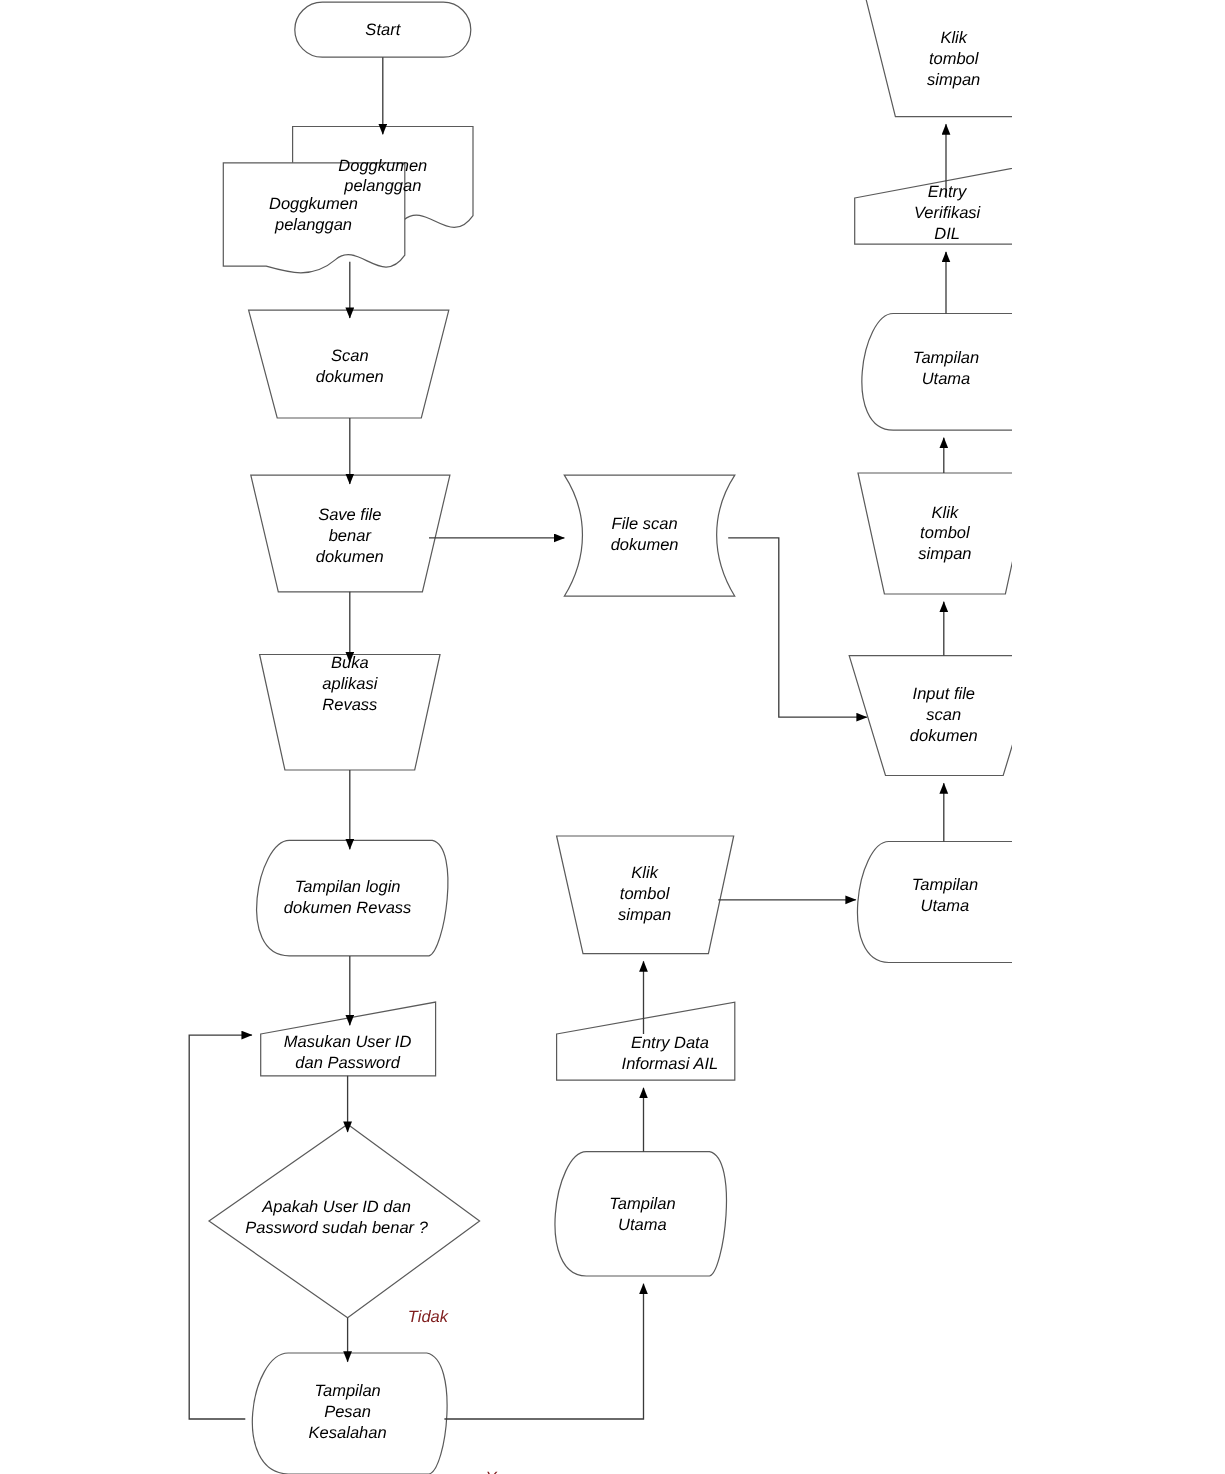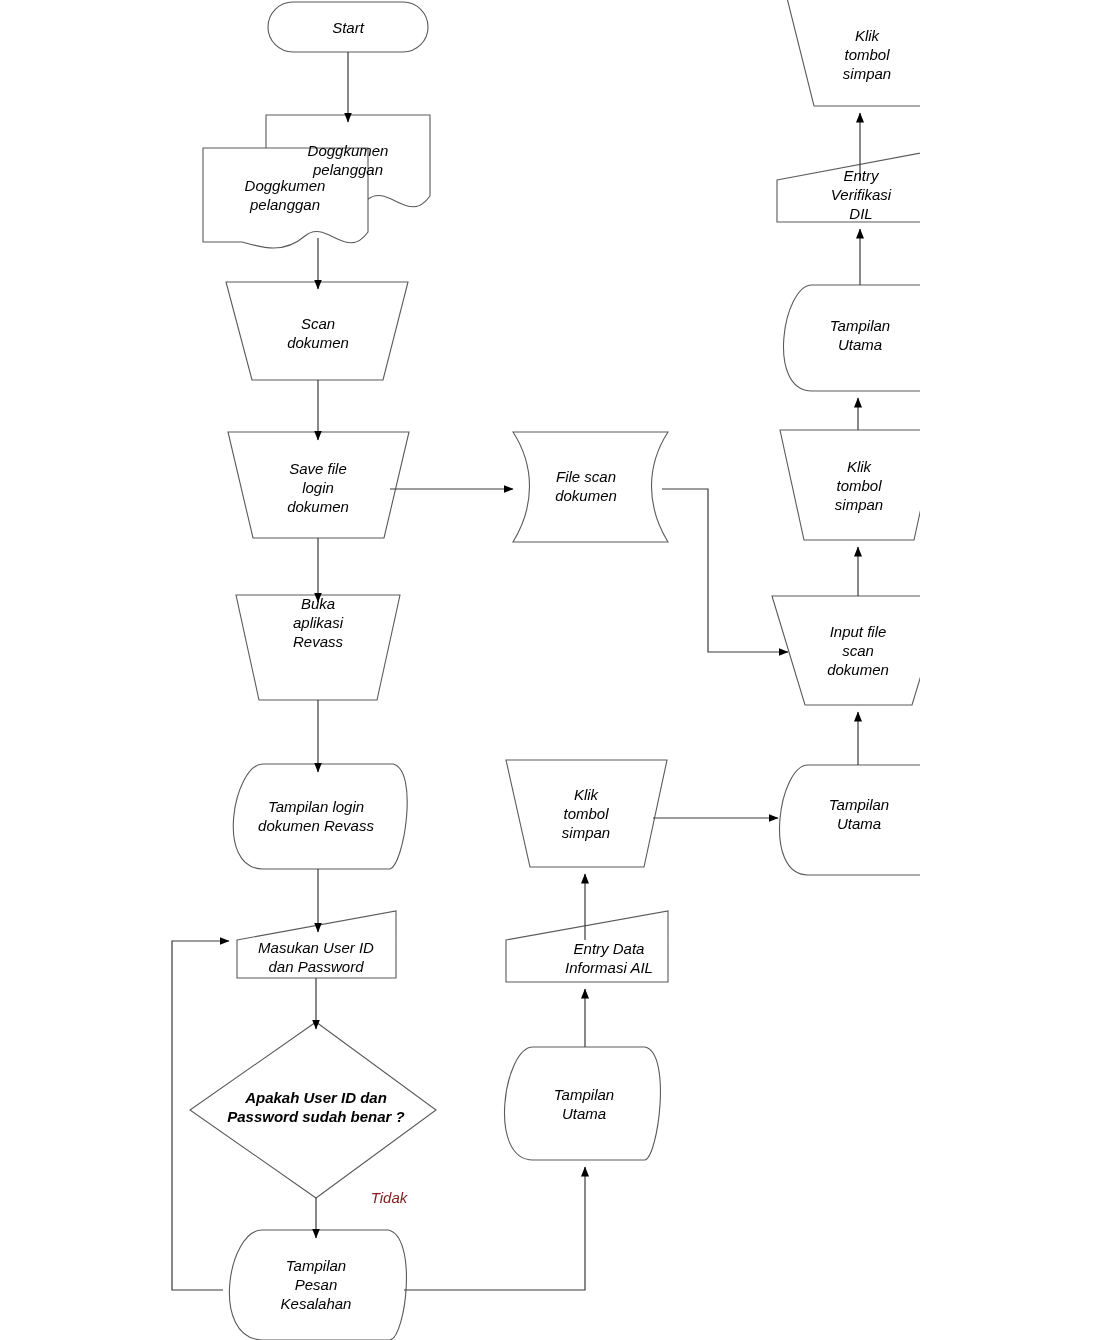--- a/index.html
+++ b/index.html
@@ -107,32 +107,32 @@
   </svg>
 
   <div class="lbl" style="left:348px;top:27px;">Start</div>
   <div class="lbl" style="left:348px;top:160px;">Doggkumen
 pelanggan</div>
   <div class="lbl" style="left:285px;top:195px;">Doggkumen
 pelanggan</div>
   <div class="lbl" style="left:318px;top:333px;">Scan
 dokumen</div>
   <div class="lbl" style="left:318px;top:487px;">Save file
-login
+benar
 dokumen</div>
   <div class="lbl" style="left:586px;top:486px;">File scan
 dokumen</div>
   <div class="lbl" style="left:318px;top:622px;">Buka
 aplikasi
 Revass</div>
   <div class="lbl" style="left:316px;top:816px;">Tampilan login
 dokumen Revass</div>
   <div class="lbl" style="left:316px;top:957px;">Masukan User ID
 dan Password</div>
-  <div class="lbl" style="left:316px;top:1107px;font-weight:bold;">Apakah User ID dan
+  <div class="lbl" style="left:306px;top:1107px;">Apakah User ID dan
 Password sudah benar ?</div>
   <div class="lbl" style="left:316px;top:1284px;">Tampilan
 Pesan
 Kesalahan</div>
   <div class="lbl" style="left:584px;top:1104px;">Tampilan
 Utama</div>
   <div class="lbl" style="left:585px;top:958px;margin-left:24px;">Entry Data
 Informasi AIL</div>
   <div class="lbl" style="left:586px;top:813px;">Klik
 tombol

